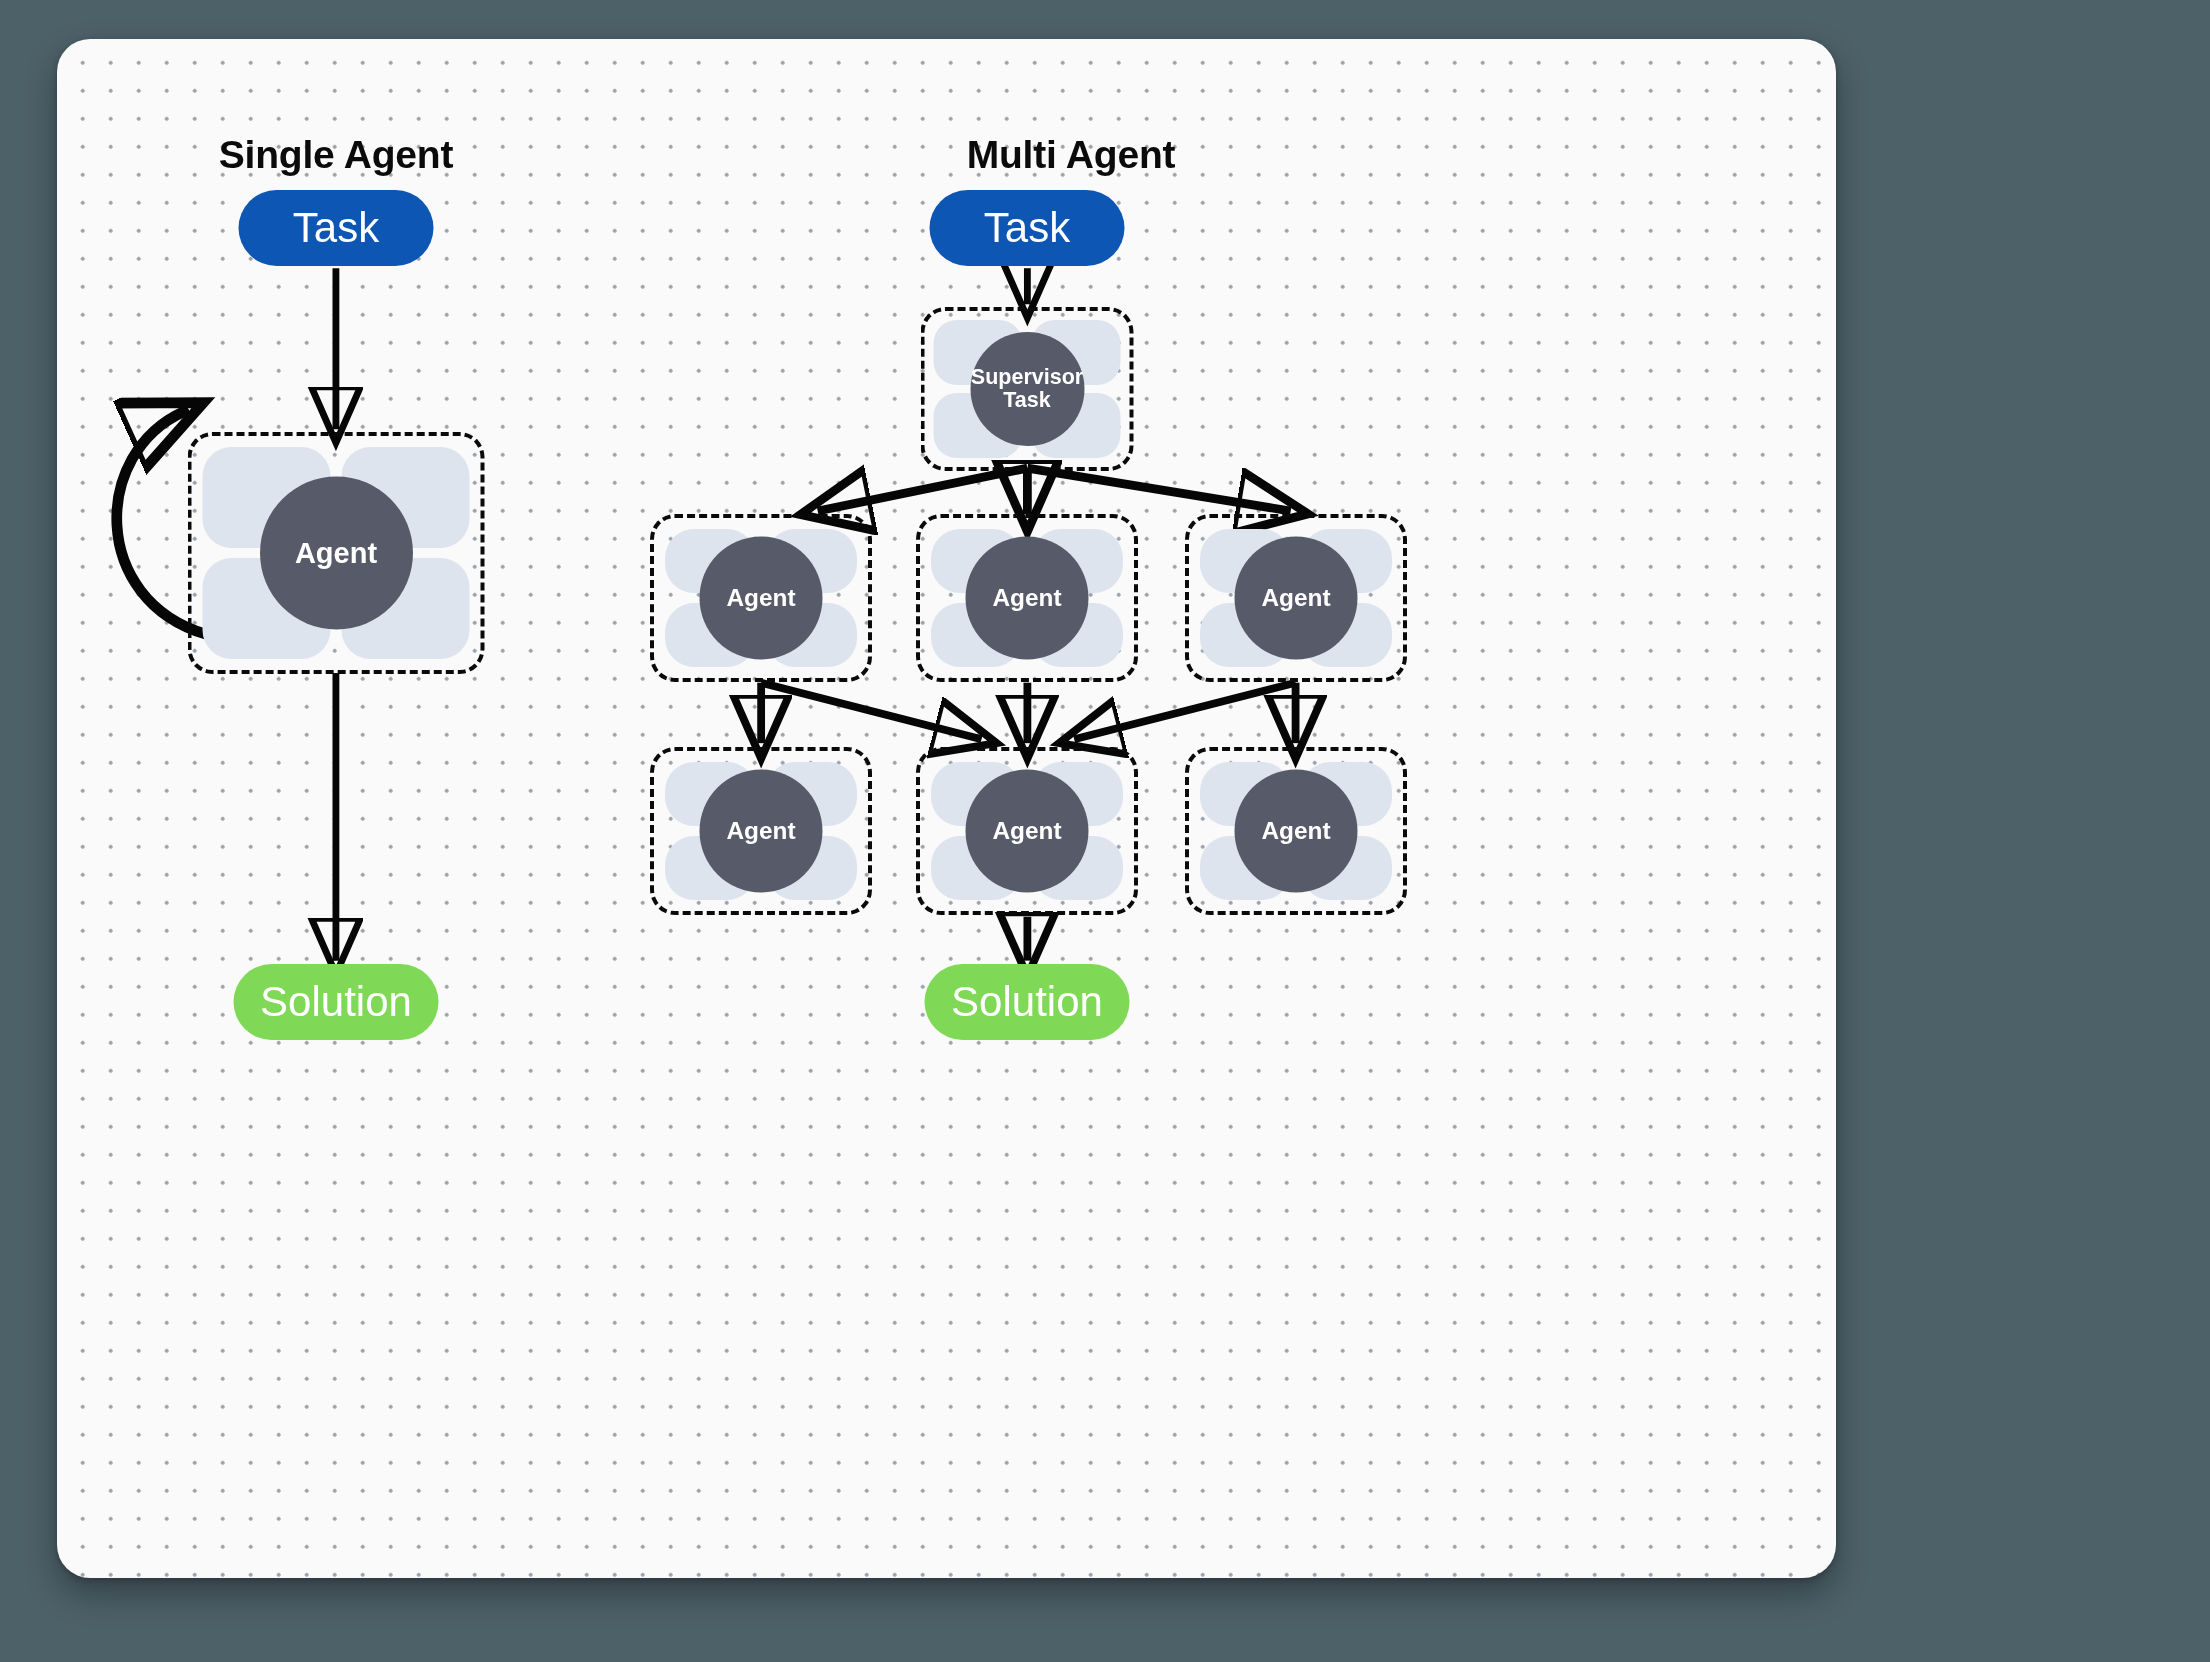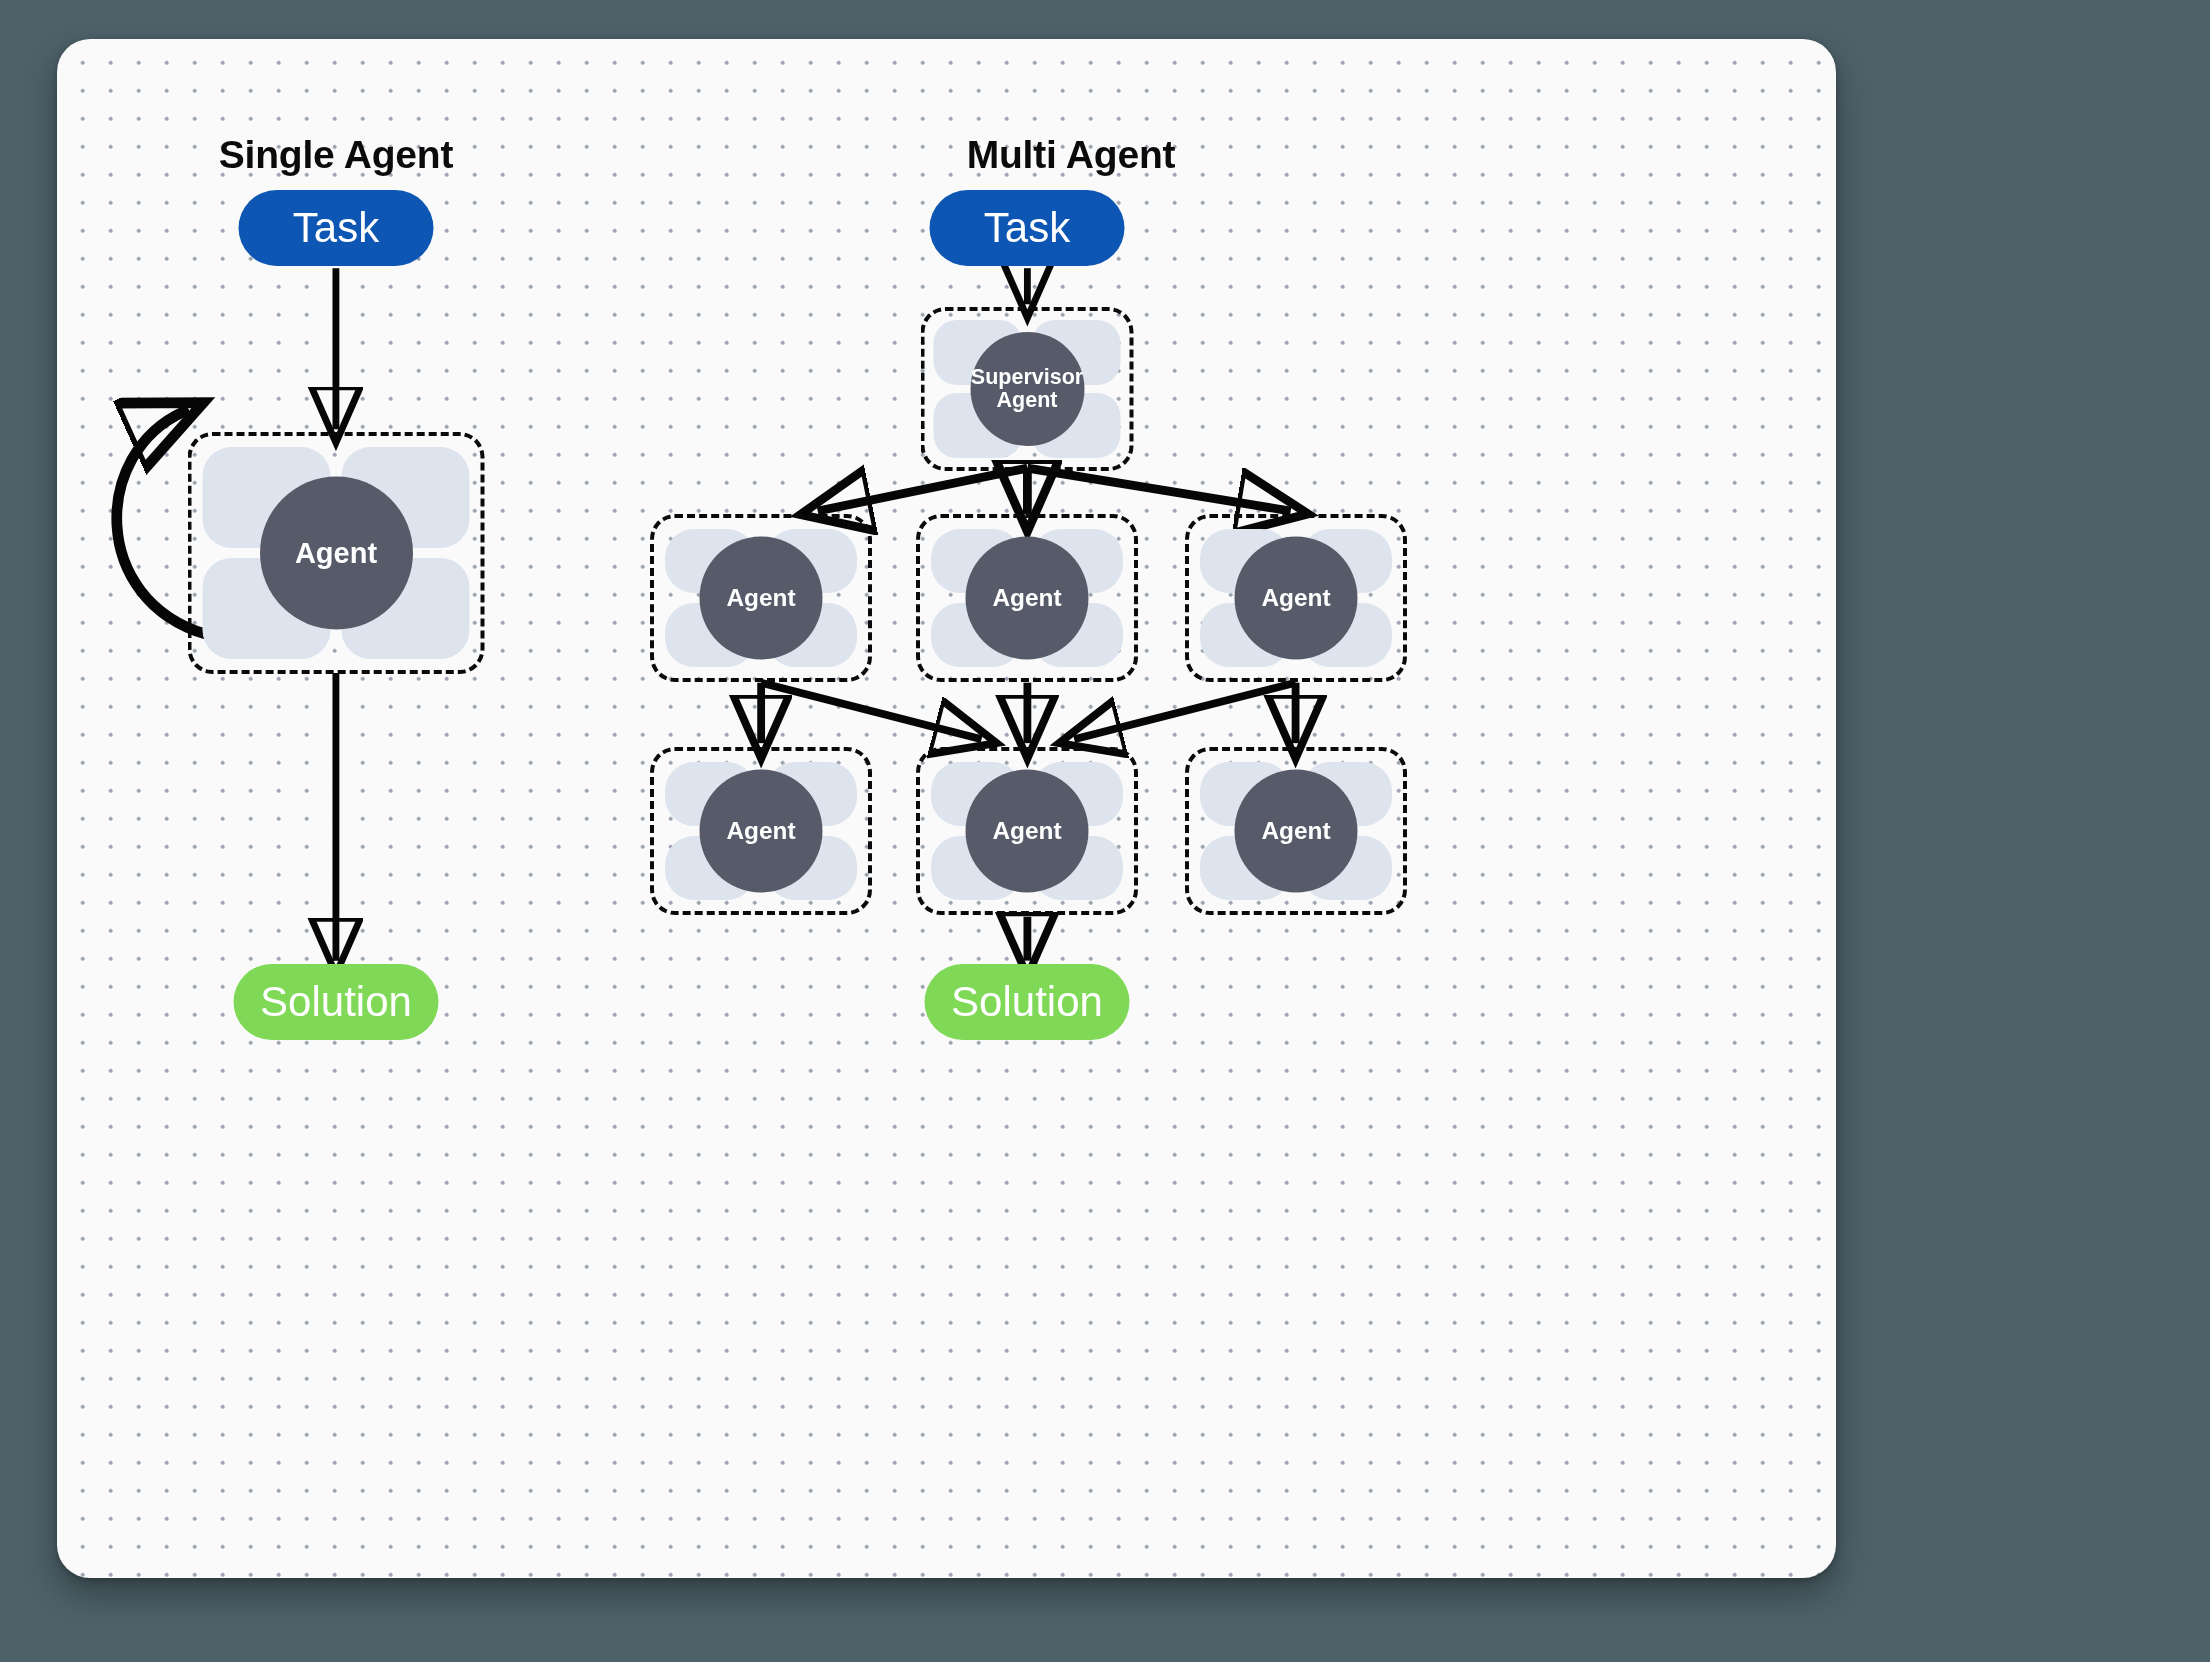--- a/index.html
+++ b/index.html
@@ -146,21 +146,21 @@
     <div class="pill task" style="left:970px; top:151px; width:195px; height:76px;">Task</div>
 
     <div class="cluster sm" style="left:970px; top:268px; width:213px; height:164px;">
       <div class="petals">
         <div class="petal"></div>
         <div class="petal"></div>
         <div class="petal"></div>
         <div class="petal"></div>
       </div>
       <div class="core" style="width:114px;height:114px;font-size:21.5px;">Supervisor
-Agent</div>
+Task</div>
     </div>
 
     <div class="cluster" style="left:704px; top:475px; width:222px; height:168px;">
       <div class="petals">
         <div class="petal"></div>
         <div class="petal"></div>
         <div class="petal"></div>
         <div class="petal"></div>
       </div>
       <div class="core" style="width:123px;height:123px;font-size:24.4px;">Agent</div>

